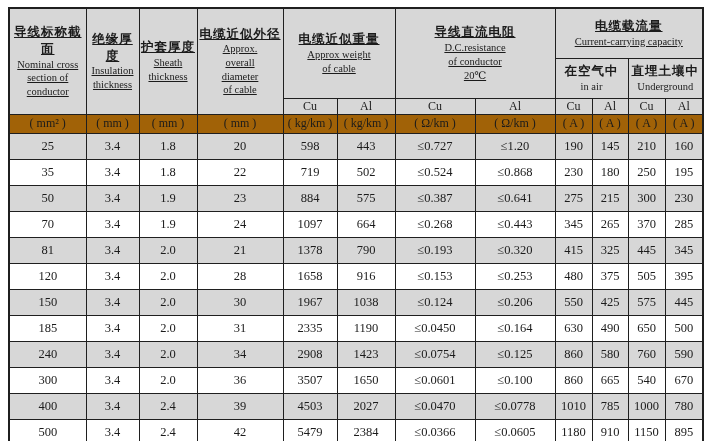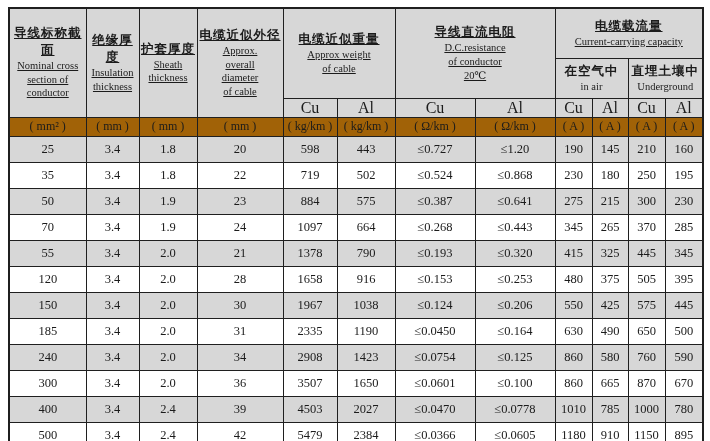--- a/index.html
+++ b/index.html
@@ -38,21 +38,21 @@
     font-weight: bold;
     letter-spacing: 1px;
     line-height: 1.35;
     font-family: "Liberation Serif", "DejaVu Serif", serif;
   }
   .en {
     font-size: 10.5px;
     line-height: 1.3;
     white-space: pre-line;
   }
-  .cual { font-size: 16px; }
+  .cual { font-size: 12px; }
   .row-units td {
     background: #a16207;
     font-size: 12px;
   }
   tbody td {
     height: 25px;
     font-size: 12.5px;
     background: #ffffff;
   }
   tbody tr.shade td { background: #d7d7d7; }
@@ -203,21 +203,21 @@
           <td>1097</td>
           <td>664</td>
           <td>≤0.268</td>
           <td>≤0.443</td>
           <td>345</td>
           <td>265</td>
           <td>370</td>
           <td>285</td>
         </tr>
         <tr class="shade">
-          <td>55</td>
+          <td>81</td>
           <td>3.4</td>
           <td>2.0</td>
           <td>21</td>
           <td>1378</td>
           <td>790</td>
           <td>≤0.193</td>
           <td>≤0.320</td>
           <td>415</td>
           <td>325</td>
           <td>445</td>
@@ -283,21 +283,21 @@
           <td>300</td>
           <td>3.4</td>
           <td>2.0</td>
           <td>36</td>
           <td>3507</td>
           <td>1650</td>
           <td>≤0.0601</td>
           <td>≤0.100</td>
           <td>860</td>
           <td>665</td>
-          <td>870</td>
+          <td>540</td>
           <td>670</td>
         </tr>
         <tr class="shade">
           <td>400</td>
           <td>3.4</td>
           <td>2.4</td>
           <td>39</td>
           <td>4503</td>
           <td>2027</td>
           <td>≤0.0470</td>

